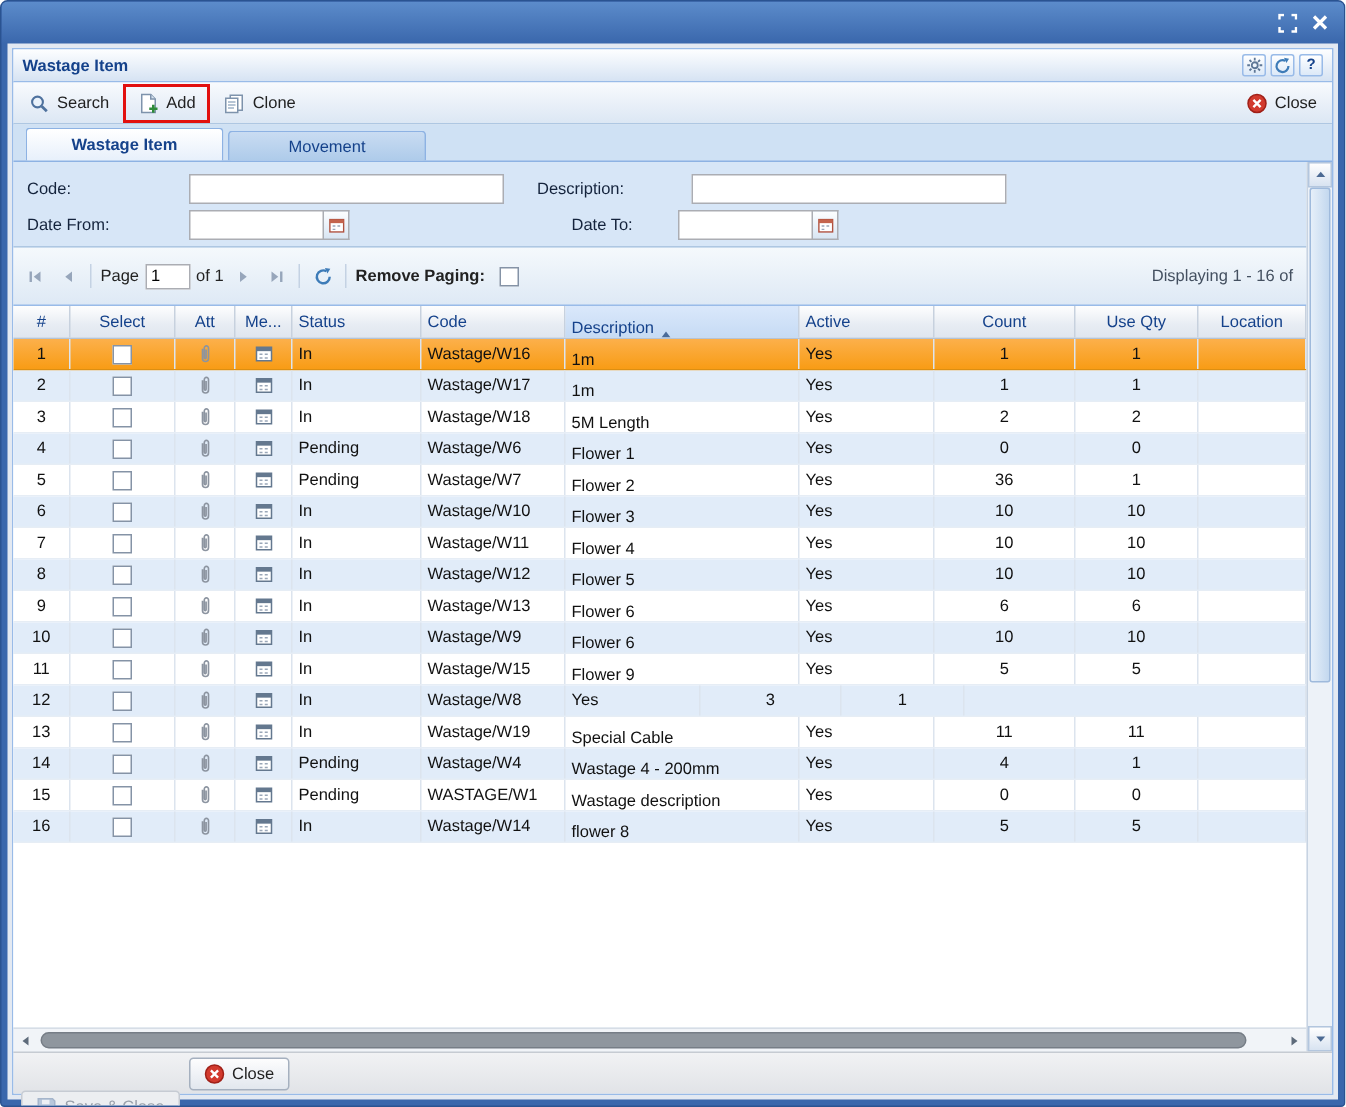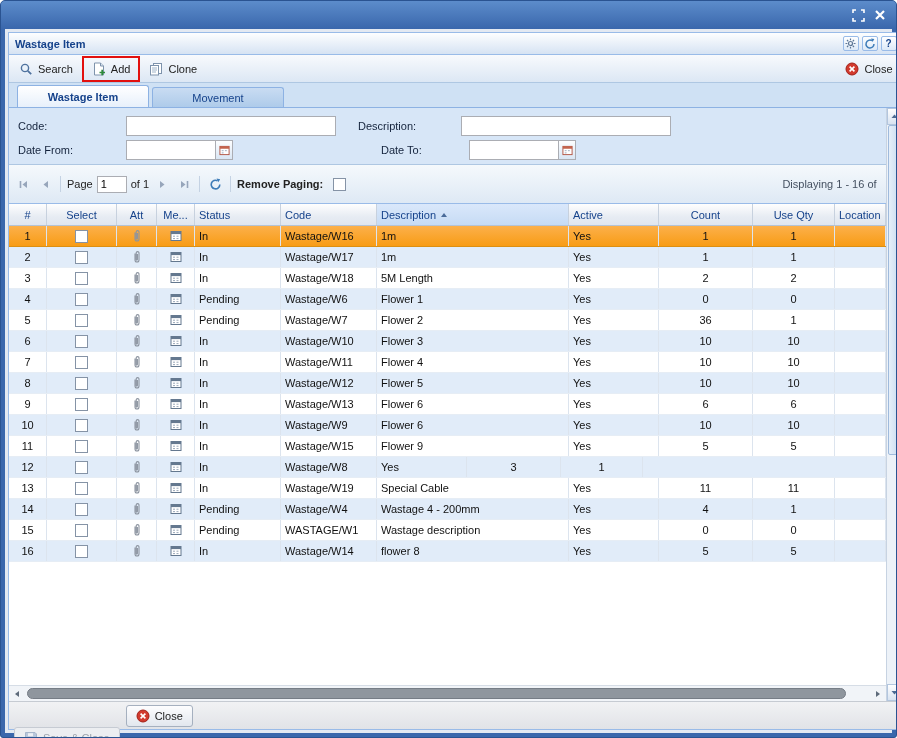--- a/index.html
+++ b/index.html
@@ -36,21 +36,21 @@
   .tab.active { height:22px; font-weight:bold; background:linear-gradient(#FFFFFF,#E7F0FB); }
 
   .content-row { flex:1; display:flex; min-height:0; }
   .tab-content { flex:1; background:#D7E6F7; display:flex; flex-direction:column; min-width:0; }
 
   .form-area { padding:6px 0 2px; }
   .form-row { display:flex; align-items:center; height:24px; }
   .flabel { color:#14233C; }
   .fl1 { width:117px; padding-left:9px; }
   .fl2 { width:103px; margin-left:22px; }
-  .fl2b { width:88px; margin-left:148px; }
+  .fl2b { width:71px; margin-left:148px; }
   .ti { height:20px; border:1px solid #ABADB3; background:#fff; padding:0 3px;
         font:11px "Liberation Sans", sans-serif; }
   .datefield { display:inline-flex; }
   .dtrig { width:17px; height:20px; border:1px solid #ABADB3; border-left:none;
            background:linear-gradient(#FDFEFF,#D9E6F4); display:inline-flex; align-items:center; justify-content:center; cursor:pointer; }
 
   .cb { width:13px; height:13px; background:#fff; border:1px solid #8593A6; display:inline-flex;
         align-items:center; justify-content:center; cursor:pointer; }
   .cb[data-checked="true"]::after { content:"\2713"; color:#2F5376; font-weight:bold; font-size:11px; line-height:1; }
 
@@ -67,21 +67,21 @@
   .ghead { display:flex; height:22px; background:linear-gradient(#FEFEFE,#E7ECF3 60%,#E0E6EF);
            border-bottom:1px solid #B4C3D6; color:#15428B; }
   .gcell { padding:0 4px; display:flex; align-items:center; border-right:1px solid #DCE4EE;
            overflow:hidden; white-space:nowrap; }
   .ghead .gcell { border-right:1px solid #C7D1DE; cursor:pointer; }
   .ghead .sorted { background:linear-gradient(#DAE8FB,#C6DBF4); }
   .sort-arrow { width:0; height:0; border-left:3.5px solid transparent; border-right:3.5px solid transparent;
                 border-bottom:4.5px solid #4A6B99; margin-left:5px; }
   .ctr { justify-content:center; }
   .c0{width:38px;} .c1{width:70px;} .c2{width:40px;} .c3{width:38px;} .c4{width:86px;}
-  .c5{width:96px;} .c6{width:192px;} .c7{width:90px;} .c8{width:94px;} .c9{width:82px;} .c10{flex:1;}
+  .c5{width:96px;} .c6{width:156px;align-items:flex-end;} .c7{width:90px;} .c8{width:94px;} .c9{width:82px;} .c10{flex:1;}
   .grow { display:flex; height:21px; background:#fff; border-bottom:1px solid #E6EDF5; cursor:pointer; }
   .grow.alt { background:#E1ECF9; }
   .grow.sel { background:linear-gradient(#FCB04B,#F89C15); border-bottom:1px solid #DC8F12; }
   .gfill { flex:1; background:#fff; }
   .icon { display:inline-flex; align-items:center; }
 
   .hscroll { height:16px; background:#F1F4F8; border-top:1px solid #D6DDE6; display:flex; align-items:center; }
   .harrow { width:16px; height:16px; display:inline-flex; align-items:center; justify-content:center; cursor:pointer; }
   .htrack { flex:1; position:relative; height:16px; }
   .hthumb { position:absolute; left:2px; top:2px; height:11px; width:calc(100% - 26px);

